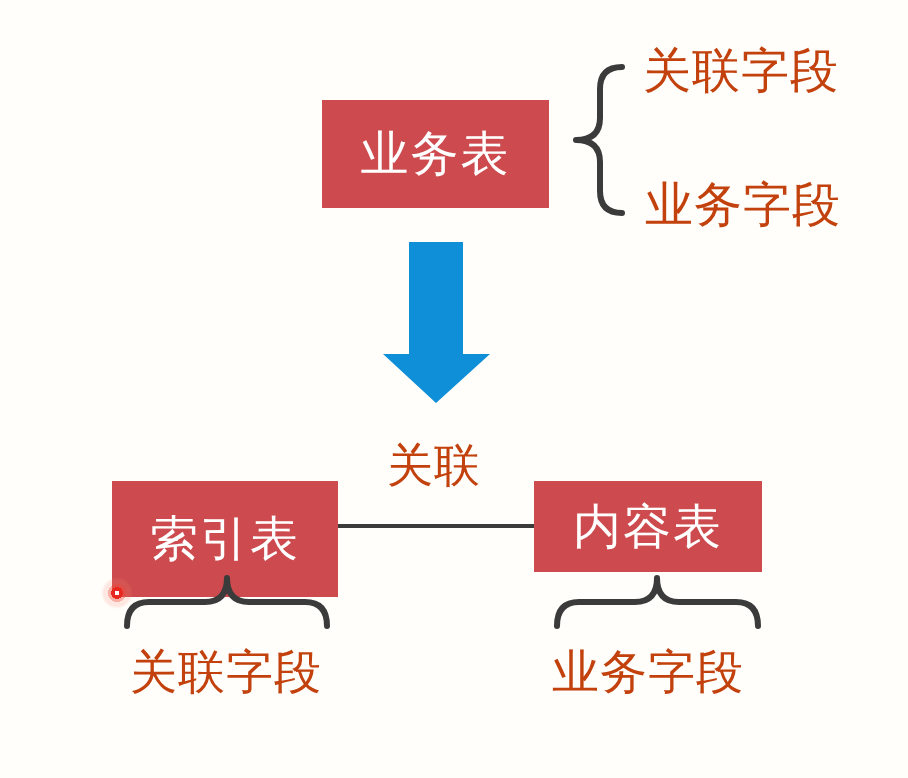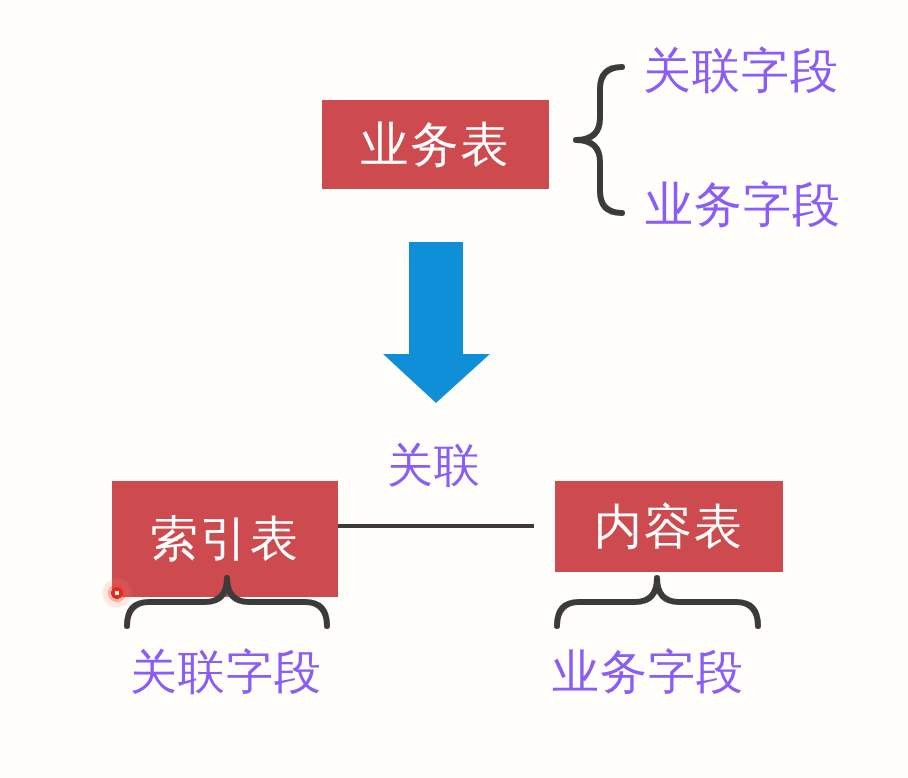--- a/index.html
+++ b/index.html
@@ -6,25 +6,25 @@
   .canvas{
     position:relative;width:908px;height:778px;overflow:hidden;
     background:#fffefb;
     font-family:"Liberation Sans","DejaVu Sans",sans-serif;
   }
   .node{
     position:absolute;background:#cd4b4f;color:#ffffff;
     display:flex;align-items:center;justify-content:center;
     font-size:48px;letter-spacing:2px;white-space:nowrap;
   }
-  .node-top{left:322px;top:100px;width:227px;height:89px;}
+  .node-top{left:322px;top:100px;width:227px;height:108px;}
   .node-left{left:112px;top:481px;width:226px;height:116px;}
-  .node-right{left:534px;top:481px;width:228px;height:91px;margin-left:21px;}
+  .node-right{left:534px;top:481px;width:228px;height:91px;}
   .lbl{
-    position:absolute;color:#8b5cf6;white-space:nowrap;letter-spacing:1px;
+    position:absolute;color:#c2410c;white-space:nowrap;letter-spacing:1px;
   }
   .lbl-top1{left:643px;top:45px;font-size:48px;line-height:52px;}
   .lbl-top2{left:645px;top:179px;font-size:48px;line-height:52px;}
   .lbl-link{left:387px;top:440px;font-size:46px;line-height:50px;}
   .lbl-bl{left:130px;top:646px;font-size:47px;line-height:52px;}
   .lbl-br{left:552px;top:646px;font-size:47px;line-height:52px;}
   .brace{position:absolute;}
   .brace-top{left:570px;top:60px;}
   .brace-bl{left:121px;top:572px;}
   .brace-br{left:551px;top:572px;}

